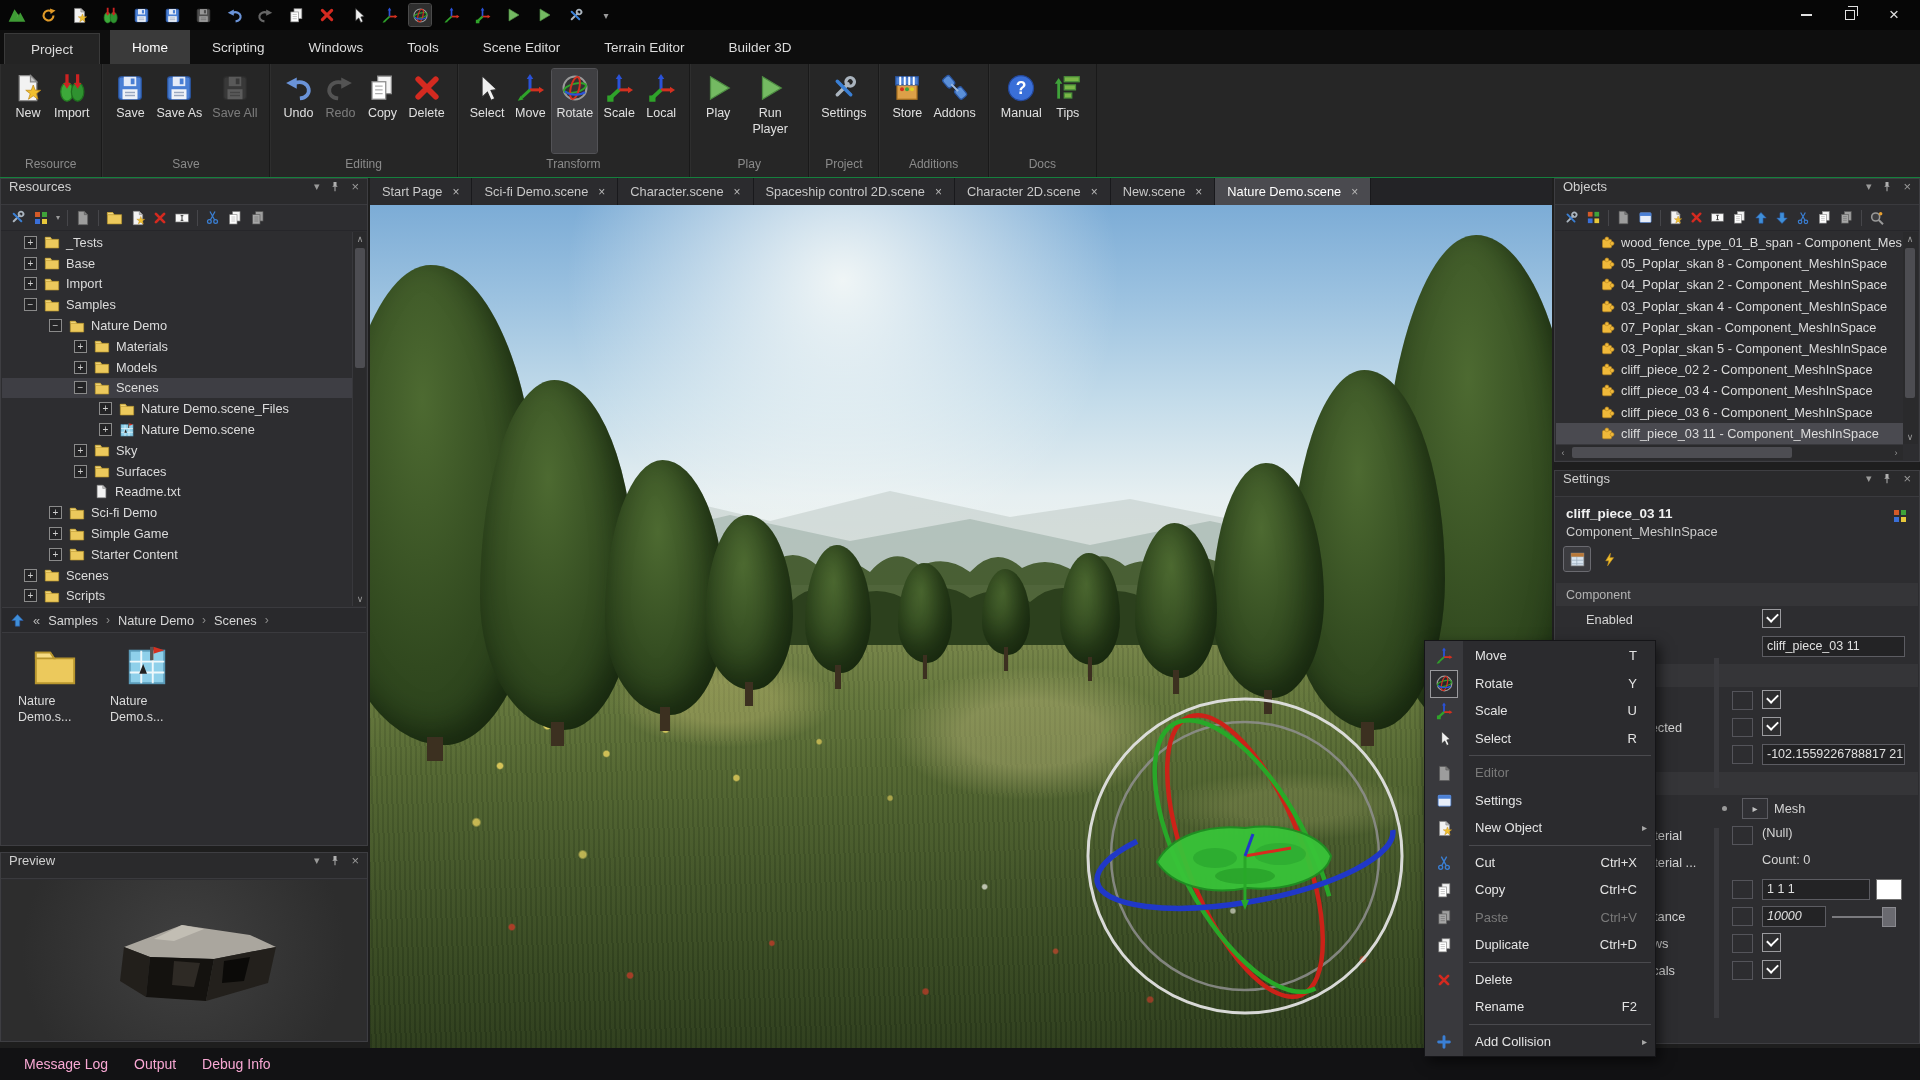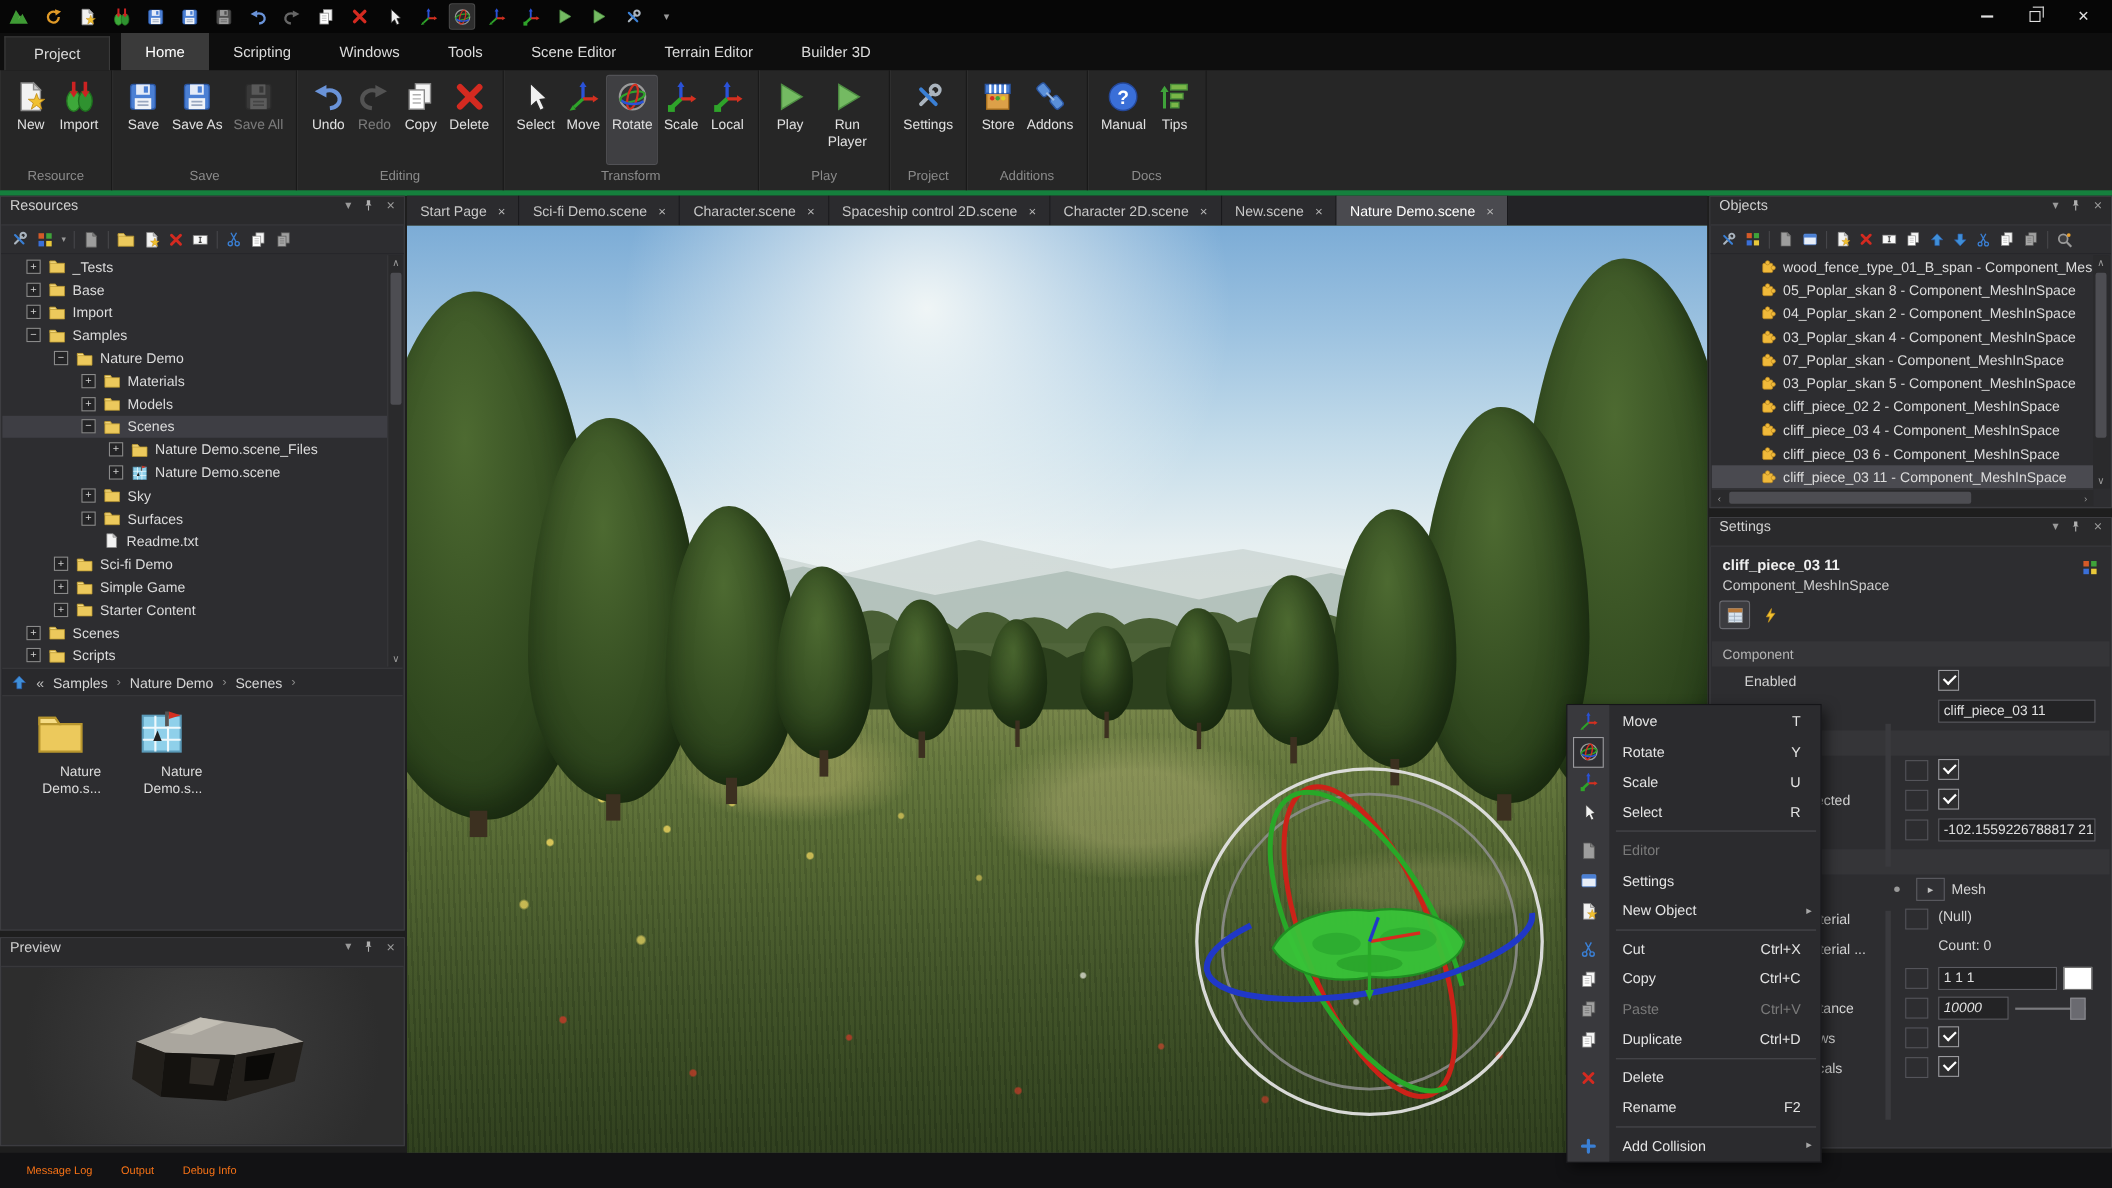--- a/index.html
+++ b/index.html
@@ -24,21 +24,21 @@
   .wbtn .restore-glyph { width:10px; height:10px; border:1.5px solid #e0e0e0; position:relative; display:block; }
   .wbtn .restore-glyph::before { content:""; position:absolute; left:2px; top:-5px; width:9px; height:9px; border:1.5px solid #e0e0e0; border-left:none; border-bottom:none; }
 
   
   #menubar { left:0; top:30px; width:1920px; height:34px; background:#0e0e0e; display:flex; align-items:stretch; padding-left:4px; }
   .mitem { display:flex; align-items:center; padding:0 22px; color:#dcdcdc; font-size:13.5px; }
   .mitem.boxed { background:#242424; margin:3px 10px 0 0; border:1px solid #3a3a3a; border-bottom:none; padding:0 26px; }
   .mitem.active { background:#3a3a3a; color:#ffffff; }
 
   
-  #ribbon { left:0; top:64px; width:1920px; height:114px; background:#262626; border-bottom:5px solid #15803d; display:flex; }
+  #ribbon { left:0; top:64px; width:1920px; height:114px; background:#262626; border-bottom:1px solid #15803d; display:flex; }
   .rgroup { display:flex; flex-direction:column; border-right:1px solid #191919; box-shadow:1px 0 0 #2e2e2e inset; }
   .rbtns { display:flex; align-items:stretch; padding:5px 8px 0; flex:1; gap:2px; }
   .rbtn { min-width:40px; padding:2px 4px; display:flex; flex-direction:column; align-items:center; border-radius:2px; }
   .rbtn.active { background:#3f3f42; outline:1px solid #525256; }
   .rbtn.disabled { opacity:.45; }
   .ric { width:30px; height:30px; margin:2px 0 3px; }
   .rlbl { font-size:12.5px; color:#e0e0e0; text-align:center; max-width:52px; line-height:1.25; }
   .rgl { height:24px; text-align:center; color:#8b8b8b; font-size:12px; line-height:22px; }
 
   
@@ -56,30 +56,30 @@
   .texp { width:13px; height:13px; border:1px solid #8a8a8a; background:#242426; color:#cfcfcf; font-size:10px; line-height:11px; text-align:center; margin-right:7px; flex:none; }
   .texp.hidden { visibility:hidden; }
   .trow .ic { margin-right:6px; flex:none; }
   .vscroll { position:absolute; right:1px; top:53px; width:14px; height:374px; background:#2a2a2c; border-left:1px solid #38383c; }
   .vthumb { position:absolute; left:2px; width:10px; background:#4d4d52; border-radius:2px; }
   .scroll-arrow { position:absolute; left:0; width:14px; height:14px; color:#9a9a9a; font-size:9px; text-align:center; line-height:14px; }
   #res-breadcrumb { position:absolute; left:1px; right:1px; top:428px; height:26px; background:#29292c; border-top:1px solid #3a3a3e; border-bottom:1px solid #3a3a3e; display:flex; align-items:center; gap:8px; padding:0 8px; font-size:12.8px; color:#d6d6d6; }
   .bc-sep { color:#8a8a8a; font-size:12px; }
   #res-files { position:absolute; left:1px; right:1px; top:454px; bottom:1px; display:flex; gap:14px; padding:10px 14px; align-items:flex-start; }
   .fitem { width:78px; display:flex; flex-direction:column; align-items:center; gap:4px; }
-  .fitem .flabel { text-align:right; font-size:12.5px; color:#dcdcdc; line-height:1.3; width:74px; word-wrap:break-word; }
+  .fitem .flabel { text-align:left; font-size:12.5px; color:#dcdcdc; line-height:1.3; width:74px; word-wrap:break-word; }
 
   
   #preview { left:0; top:852px; width:368px; height:190px; }
   #preview-content { position:absolute; left:1px; right:1px; top:27px; bottom:1px;
     background:radial-gradient(circle at 50% 45%, #404040, #2d2d2d 80%); display:flex; align-items:center; justify-content:center; }
 
   
   #statusbar { left:0; top:1048px; width:1920px; height:32px; background:#121214; display:flex; align-items:center; gap:26px; padding:0 24px; }
-  #statusbar span { color:#f97316; font-size:10px; }
+  #statusbar span { color:#f9a8d4; font-size:14px; }
 
   
   #tabbar { left:370px; top:178px; width:1182px; height:27px; background:#232326; display:flex; align-items:stretch; }
   .tab { display:flex; align-items:center; gap:10px; padding:0 12px; background:#2b2b2e; border-right:1px solid #19191c; color:#c8c8c8; font-size:12.8px; white-space:nowrap; }
   .tab.active { background:#4a4a4f; color:#ffffff; }
   .tab .tclose { color:#b8b8b8; font-size:12px; }
 
   #viewport { left:370px; top:205px; width:1182px; height:843px; overflow:hidden; background:#4a5a40; }
   .sky { left:0; top:0; width:100%; height:470px;
     background:

